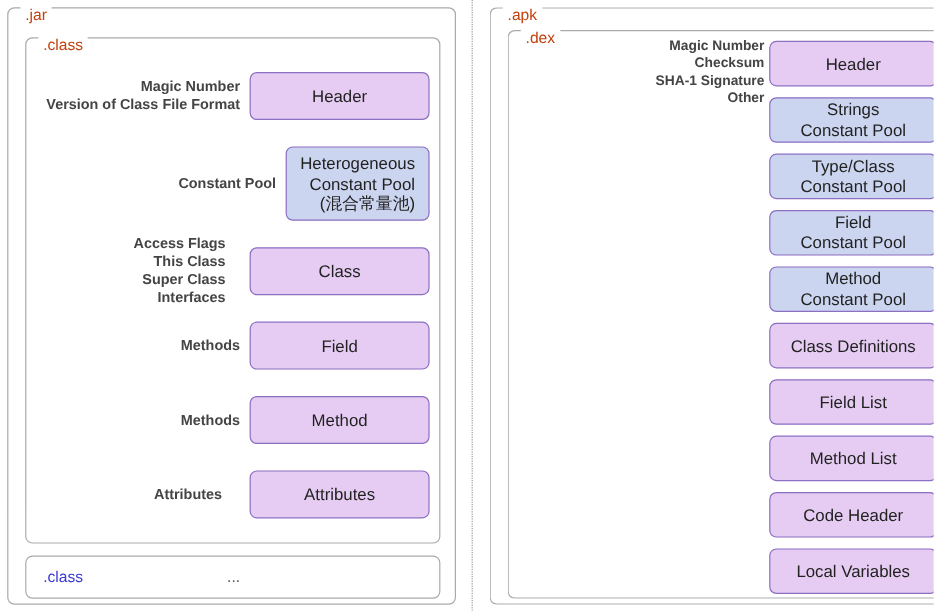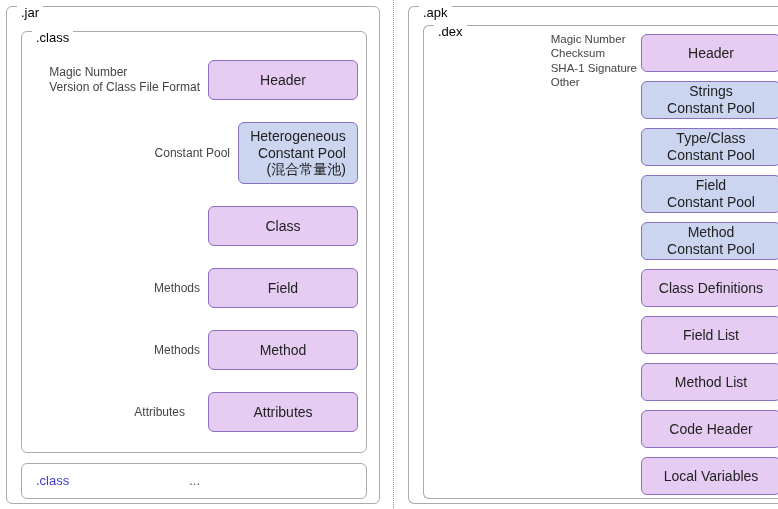--- a/index.html
+++ b/index.html
@@ -17,38 +17,39 @@
     border: 1px solid #aaa;
     border-radius: 6px;
     background: #fff;
   }
   .panel-label {
     position: absolute;
     top: -2px;
     left: 10px;
     background: #fff;
     padding: 0 4px;
-    color: #000000;
+    color: #c2410c;
     font-size: 13px;
   }
   .row {
     position: absolute;
     left: 0;
     right: 8px;
     display: flex;
     align-items: center;
     justify-content: flex-end;
     gap: 8px;
   }
   .desc {
-    text-align: left;
+    text-align: right;
     font-size: 12px;
     color: #444;
     line-height: 1.25;
     white-space: pre-line;
+    font-weight: bold;
   }
   .box {
     border: 1px solid #8a6fc2;
     border-radius: 6px;
     text-align: center;
     display: flex;
     flex-direction: column;
     align-items: center;
     justify-content: center;
     font-size: 14px;
@@ -88,20 +89,24 @@
         <div class="row" style="top: 28px; height: 40px;">
           <div class="desc">Magic Number
 Version of Class File Format</div>
           <div class="box purple" style="width: 150px; height: 40px;">Header</div>
         </div>
         <div class="row" style="top: 90px; height: 62px;">
           <div class="desc">Constant Pool</div>
           <div class="box blue" style="width: 120px; height: 62px; text-align: right;">Heterogeneous<br>Constant Pool<br>(混合常量池)</div>
         </div>
         <div class="row" style="top: 174px; height: 40px;">
+          <div class="desc">Access Flags
+This Class
+Super Class
+Interfaces</div>
           <div class="box purple" style="width: 150px; height: 40px; margin-left: 12px;">Class</div>
         </div>
         <div class="row" style="top: 236px; height: 40px;">
           <div class="desc">Methods</div>
           <div class="box purple" style="width: 150px; height: 40px;">Field</div>
         </div>
         <div class="row" style="top: 298px; height: 40px;">
           <div class="desc">Methods</div>
           <div class="box purple" style="width: 150px; height: 40px;">Method</div>
         </div>

